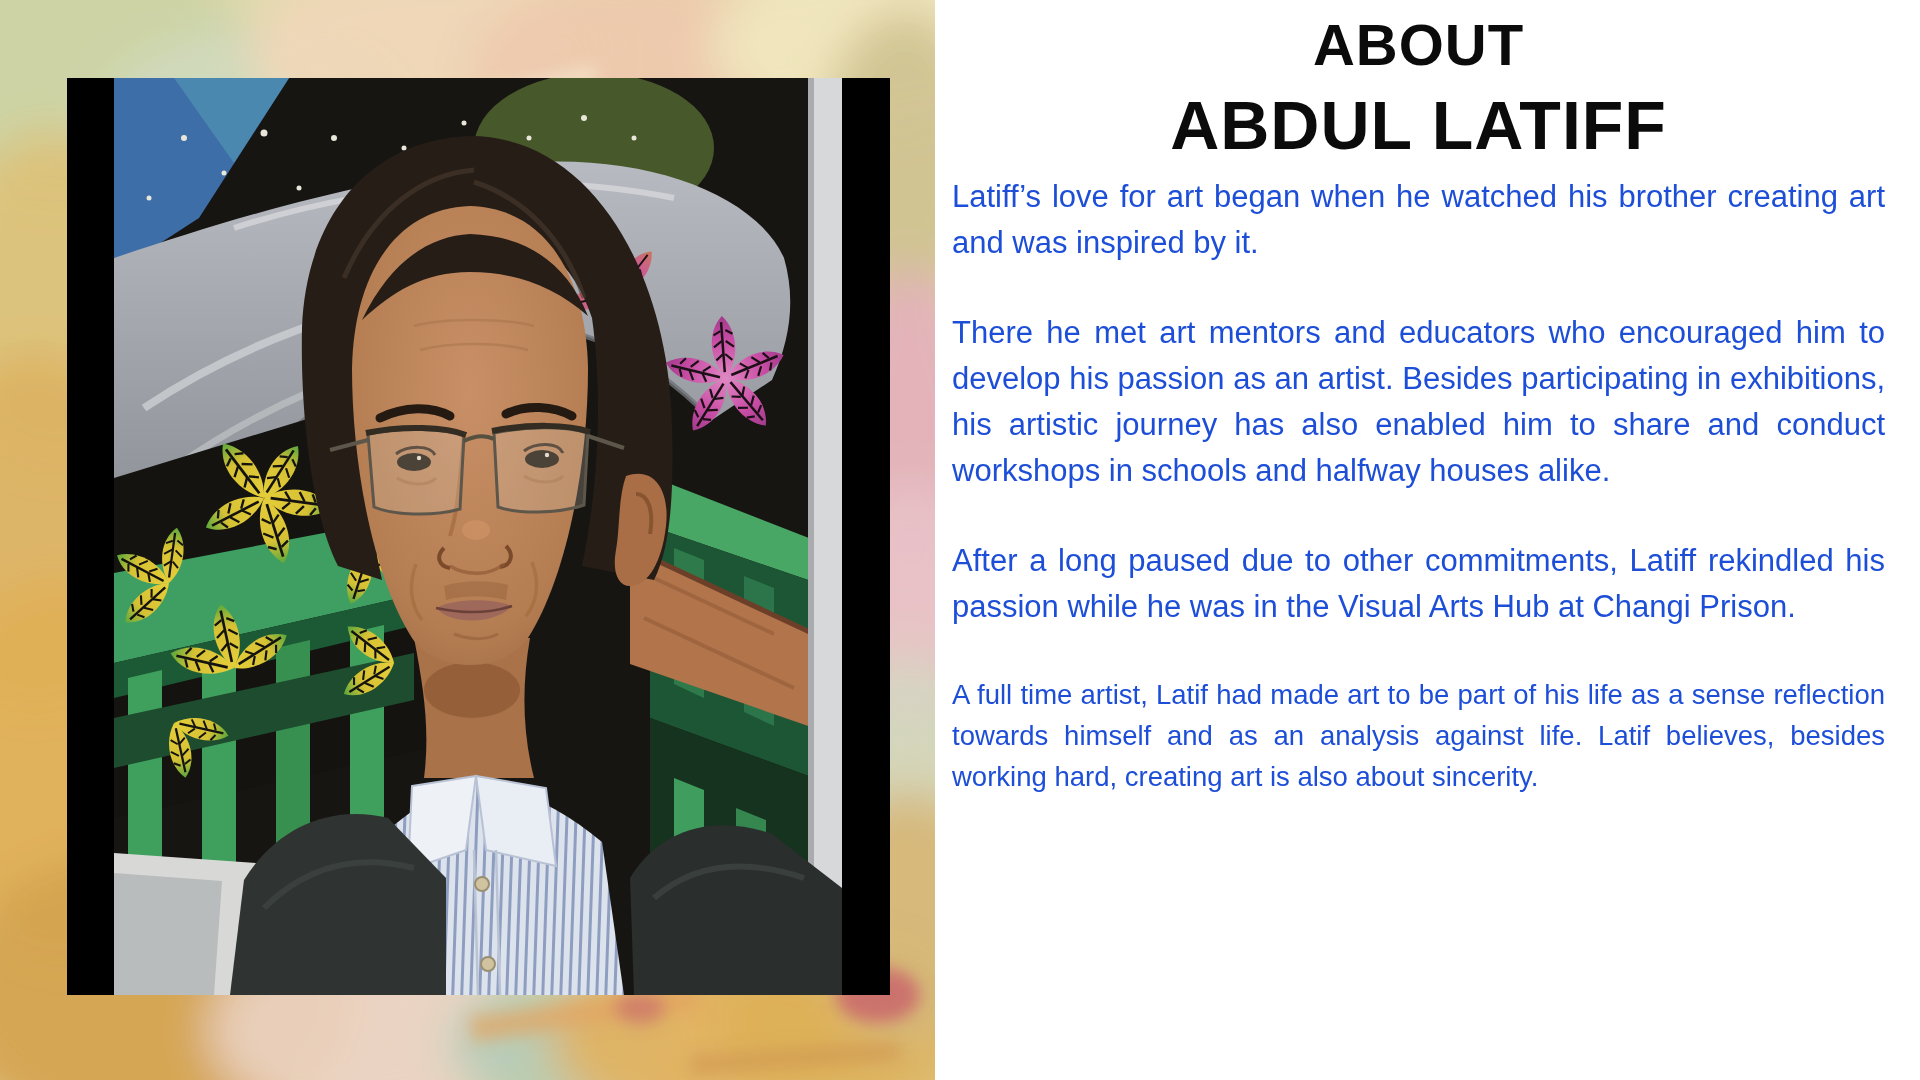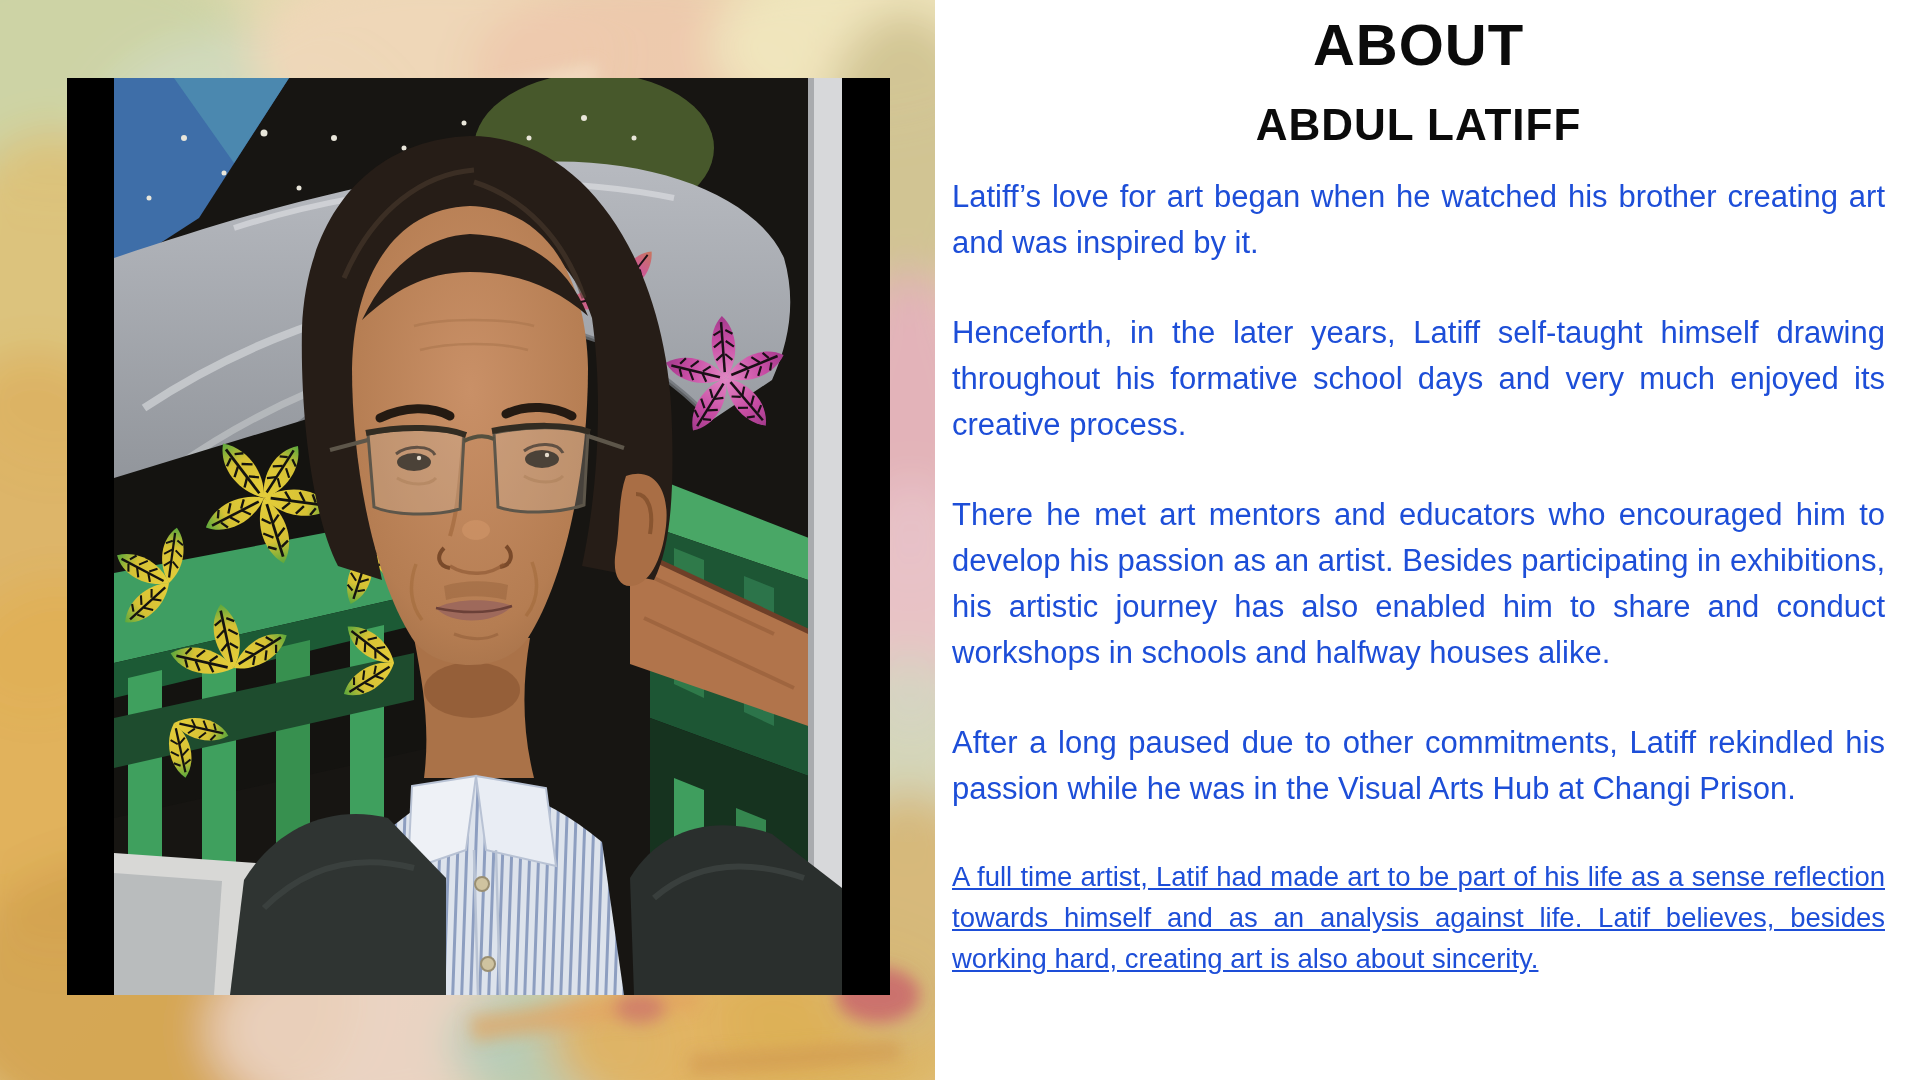--- a/index.html
+++ b/index.html
@@ -9,25 +9,25 @@
   .art-panel{position:absolute;left:0;top:0;width:935px;height:1080px;overflow:hidden;}
   .art-panel svg.bg{position:absolute;left:0;top:0;}
   
   .photo-frame{position:absolute;left:67px;top:78px;width:823px;height:917px;background:#000000;}
   .photo-frame svg.photo{position:absolute;left:47px;top:0;display:block;}
   
   .text-panel{position:absolute;left:935px;top:0;width:985px;height:1080px;background:#ffffff;
               box-sizing:border-box;padding:6px 35px 0 17px;color:#111111;}
   .text-panel h1{margin:6px 0 0 0;text-align:center;font-size:58px;line-height:66px;
                  font-weight:800;letter-spacing:1px;color:#0b0b0b;}
-  .text-panel h2{margin:10px 0 0 0;text-align:center;font-size:44px;line-height:74px;
+  .text-panel h2{margin:10px 0 0 0;text-align:center;font-size:68px;line-height:74px;
                  font-weight:800;letter-spacing:1px;color:#0b0b0b;}
   .bio{margin-top:12px;}
   .bio p{margin:0 0 44px 0;font-size:31px;line-height:46px;text-align:justify;color:#1d4ed8;}
-  .bio p.small{font-size:27.5px;line-height:41px;margin-bottom:16px;text-decoration:underline;}
+  .bio p.small{font-size:27.5px;line-height:41px;margin-bottom:16px;}
 </style>
 </head>
 <body>
 
 <div class="page">
 
   <div class="art-panel">
     <svg class="bg" width="935" height="1080" viewBox="0 0 935 1080">
       <defs>
         <filter id="soft" x="-40%" y="-40%" width="180%" height="180%">
@@ -279,20 +279,19 @@
         <path d="M254,362 L216,372 M474,358 L510,370" stroke="#5d564a" stroke-width="4" fill="none"></path>
       </svg>
     </div>
   </div>
 
   <div class="text-panel">
     <h1>ABOUT</h1>
     <h2>ABDUL LATIFF</h2>
     <div class="bio">
       <p>Latiff’s love for art began when he watched his brother creating art and was inspired by it.</p>
-      <p>Henceforth, in the later years, Latiff self-taught himself drawing throughout his formative school days and very much enjoyed its creative process.</p>
       <p>There he met art mentors and educators who encouraged him to develop his passion as an artist. Besides participating in exhibitions, his artistic journey has also enabled him to share and conduct workshops in schools and halfway houses alike.</p>
       <p>After a long paused due to other commitments, Latiff rekindled his passion while he was in the Visual Arts Hub at Changi Prison.</p>
       <p class="small">A full time artist, Latif had made art to be part of his life as a sense reflection towards himself and as an analysis against life. Latif believes, besides working hard, creating art is also about sincerity.</p>
     </div>
   </div>
 
 </div>
 
 </body></html>

